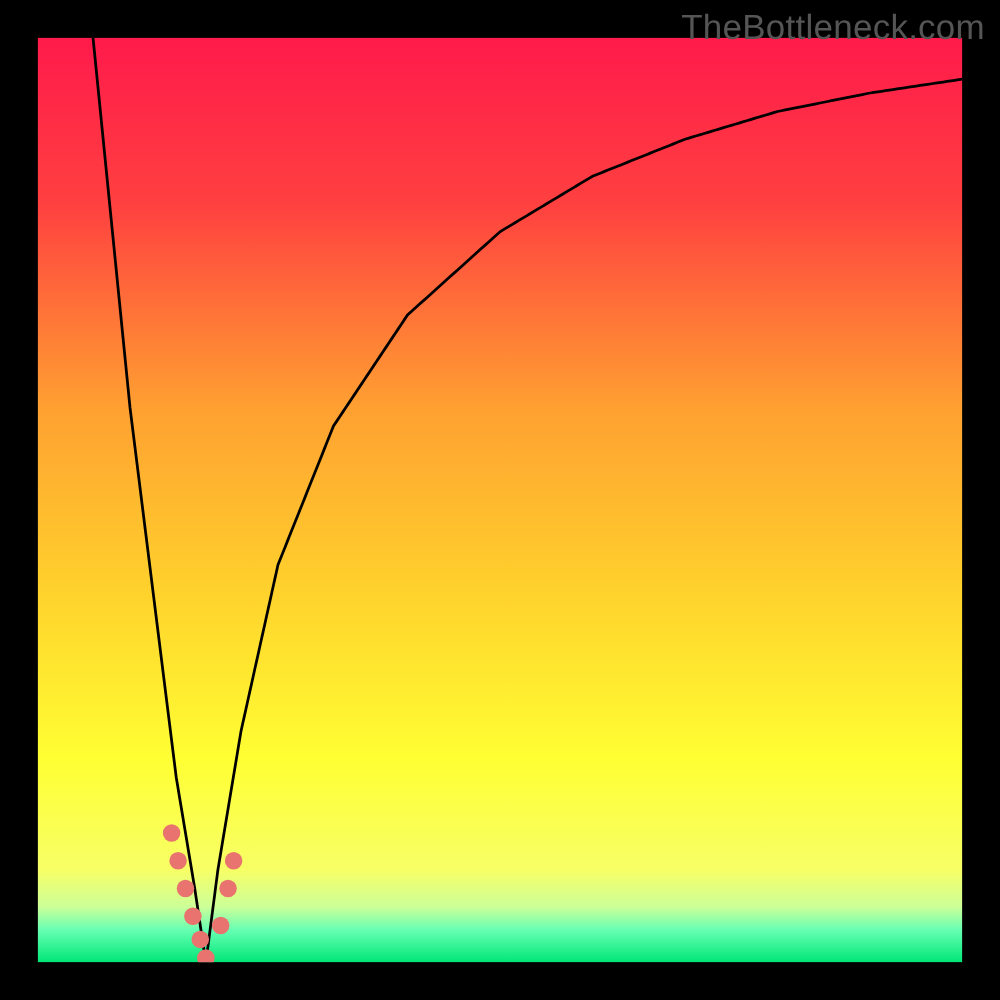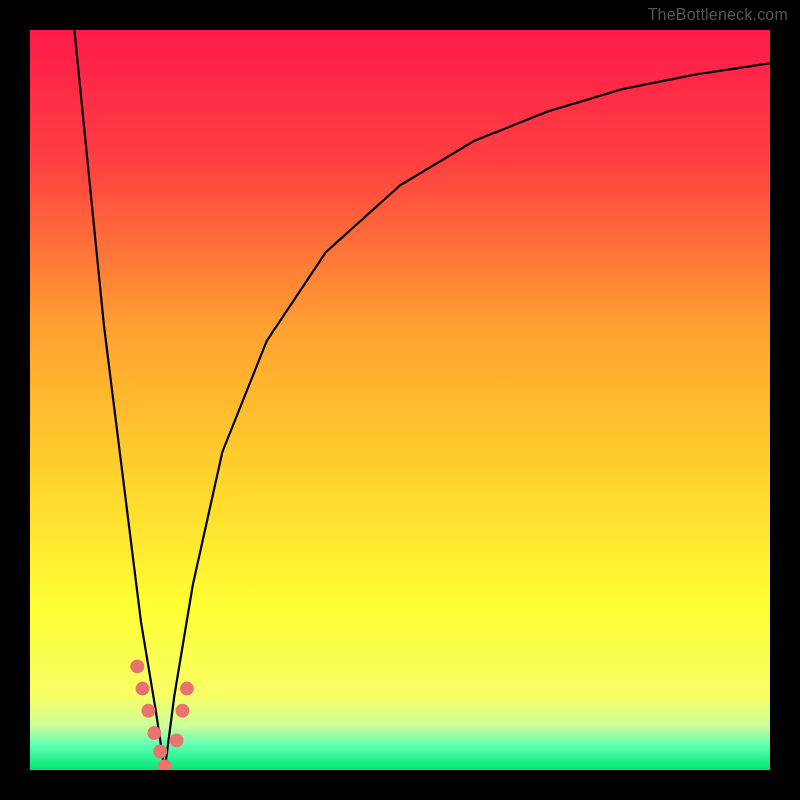--- a/index.html
+++ b/index.html
@@ -24,21 +24,21 @@
     left: 30px;
     width: 740px;
     height: 740px;
     overflow: hidden;
   }
   .watermark {
     position: absolute;
     top: 6px;
     right: 12px;
     color: #555;
-    font-size: 16px;
+    font-size: 28px;
     font-weight: 500;
     letter-spacing: 0.2px;
     user-select: none;
   }
   svg {
     display: block;
   }
 </style>
 </head>
 <body>

